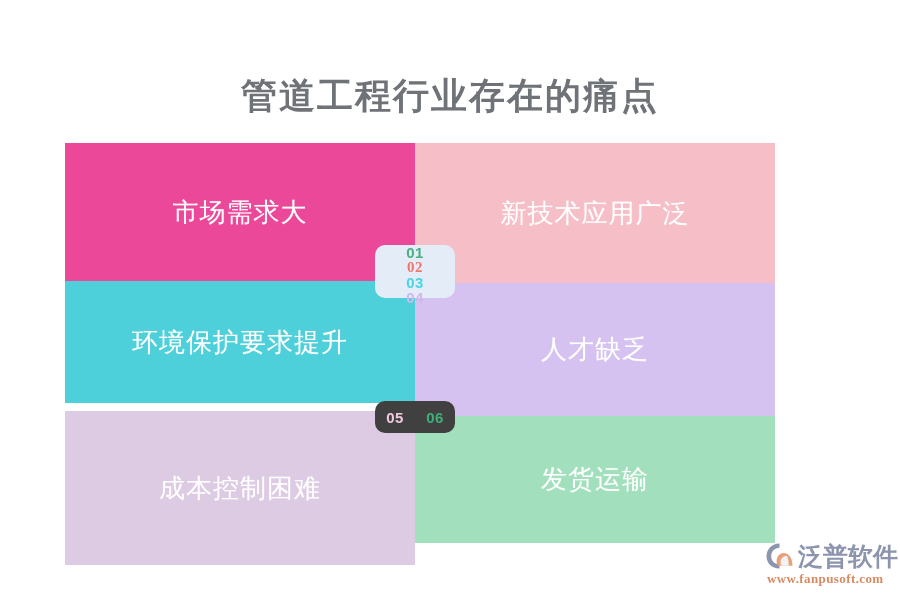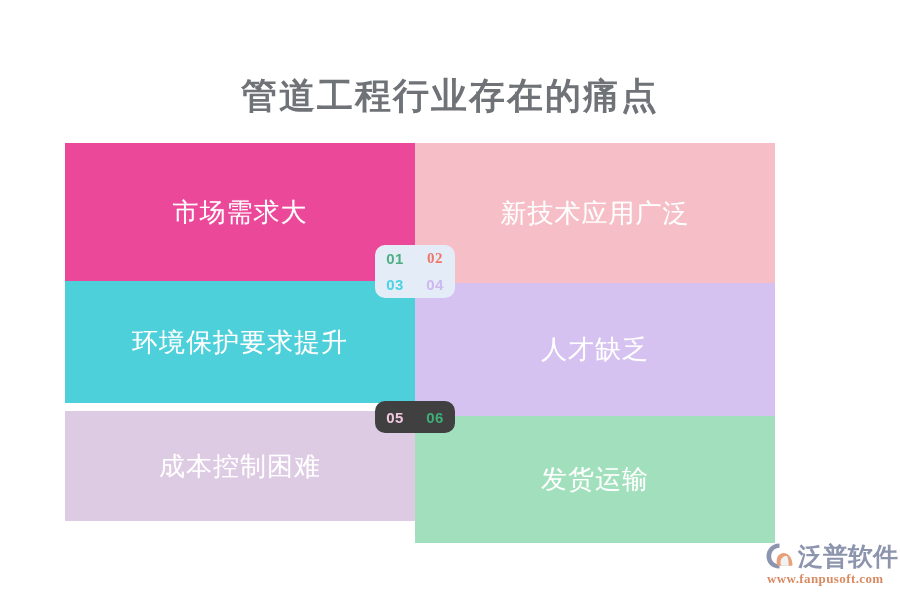--- a/index.html
+++ b/index.html
@@ -60,42 +60,42 @@
     letter-spacing: 1px;
     white-space: nowrap;
     text-shadow: 0 0 1px rgba(255,255,255,0.25);
   }
 
   
   #cell-1 { left: 0px;   top: 0px;   width: 350px; height: 138px; }
   #cell-2 { left: 350px; top: 0px;   width: 360px; height: 140px; }
   #cell-3 { left: 0px;   top: 138px; width: 350px; height: 122px; }
   #cell-4 { left: 350px; top: 140px; width: 360px; height: 133px; }
-  #cell-5 { left: 0px;   top: 268px; width: 350px; height: 110px; }
+  #cell-5 { left: 0px;   top: 268px; width: 350px; height: 154px; }
   #cell-6 { left: 350px; top: 273px; width: 360px; height: 127px; }
 
   
   .badge {
     position: absolute;
     background: #e4ecf8;
     border-radius: 10px;
     display: grid;
     align-items: center;
     justify-items: center;
     font-size: 15px;
     font-weight: bold;
     letter-spacing: 0.5px;
   }
 
   #badge-top {
     left: 310px;
     top: 102px;
     width: 80px;
     height: 53px;
-    grid-template-columns: 1fr 1fr;
+    grid-template-columns: 1fr;
     grid-template-rows: 1fr 1fr;
   }
 
   #badge-bottom {
     left: 310px;
     top: 258px;
     width: 80px;
     height: 32px;
     grid-template-columns: 1fr 1fr;
     grid-template-rows: 1fr;

